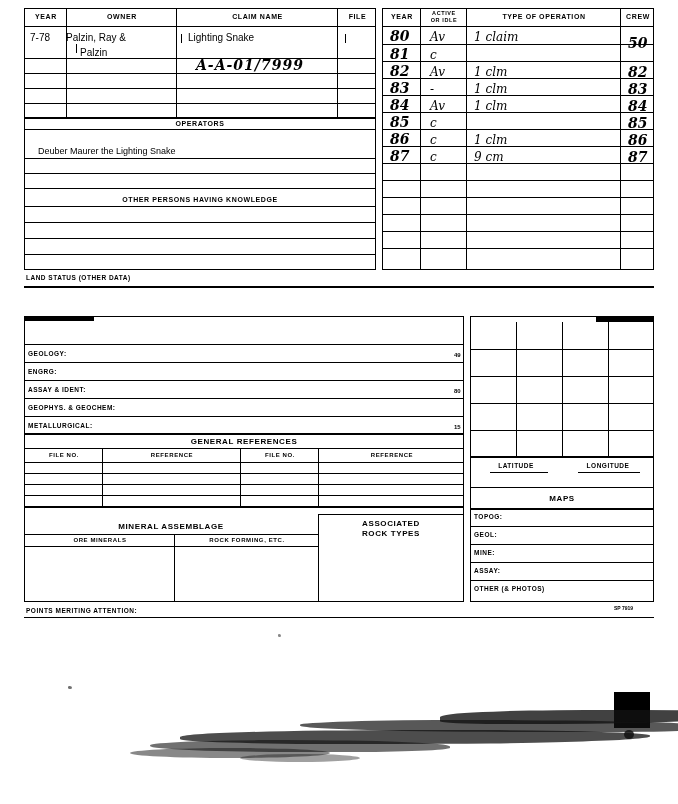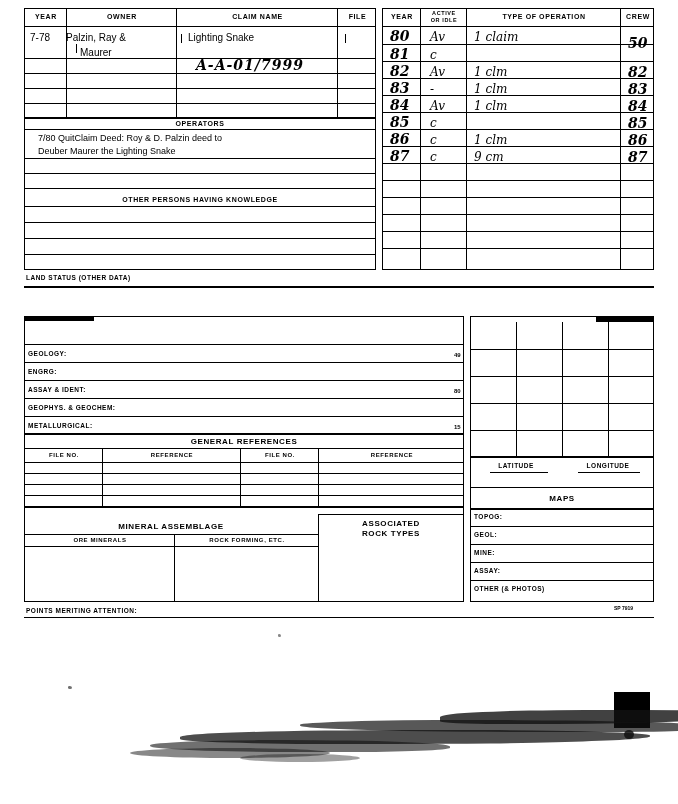--- a/index.html
+++ b/index.html
@@ -112,38 +112,37 @@
   <div class="vline" style="left:337px; top:8px; height:110px;"></div>
 
   <div class="hdr" style="position:absolute; left:26px; top:13px; width:40px;">YEAR</div>
   <div class="hdr" style="position:absolute; left:68px; top:13px; width:108px;">OWNER</div>
   <div class="hdr" style="position:absolute; left:178px; top:13px; width:159px;">CLAIM NAME</div>
   <div class="hdr" style="position:absolute; left:339px; top:13px; width:37px;">FILE</div>
 
   <div class="typed" style="left:30px; top:32px; font-size:10px;">7-78</div>
   <div class="typed" style="left:66px; top:32px; font-size:10px;">Palzin, Ray &amp;</div>
   <div class="typed" style="left:188px; top:32px; font-size:10px;">Lighting Snake</div>
-  <div class="typed" style="left:80px; top:47px; font-size:10px;">Maurer</div>
+  <div class="typed" style="left:80px; top:47px; font-size:10px;">Palzin</div>
 
   <div class="hand hand-big" style="left:196px; top:57px; letter-spacing:1px;">A-A-01/7999</div>
 
   <div class="vline" style="left:345px; top:34px; height:9px;"></div>
   <div class="vline" style="left:181px; top:34px; height:9px;"></div>
   <div class="vline" style="left:76px; top:44px; height:9px;"></div>
 
   <div class="hline" style="left:24px; top:58px; width:352px;"></div>
   <div class="hline" style="left:24px; top:73px; width:352px;"></div>
   <div class="hline" style="left:24px; top:88px; width:352px;"></div>
   <div class="hline" style="left:24px; top:103px; width:352px;"></div>
   <div class="hline thick" style="left:24px; top:117px; width:352px;"></div>
 
   <div class="hdr" style="position:absolute; left:24px; top:120px; width:352px;">OPERATORS</div>
   <div class="hline" style="left:24px; top:129px; width:352px;"></div>
 
-  <div class="typed" style="left:38px; top:133px;">7/80 QuitClaim Deed: Roy &amp; D. Palzin deed to</div>
   <div class="typed" style="left:38px; top:146px;">Deuber Maurer the Lighting Snake</div>
 
   <div class="hline" style="left:24px; top:158px; width:352px;"></div>
   <div class="hline" style="left:24px; top:173px; width:352px;"></div>
   <div class="hline" style="left:24px; top:188px; width:352px;"></div>
 
   <div class="hdr" style="position:absolute; left:24px; top:196px; width:352px;">OTHER PERSONS HAVING KNOWLEDGE</div>
   <div class="hline" style="left:24px; top:206px; width:352px;"></div>
   <div class="hline" style="left:24px; top:222px; width:352px;"></div>
   <div class="hline" style="left:24px; top:238px; width:352px;"></div>

